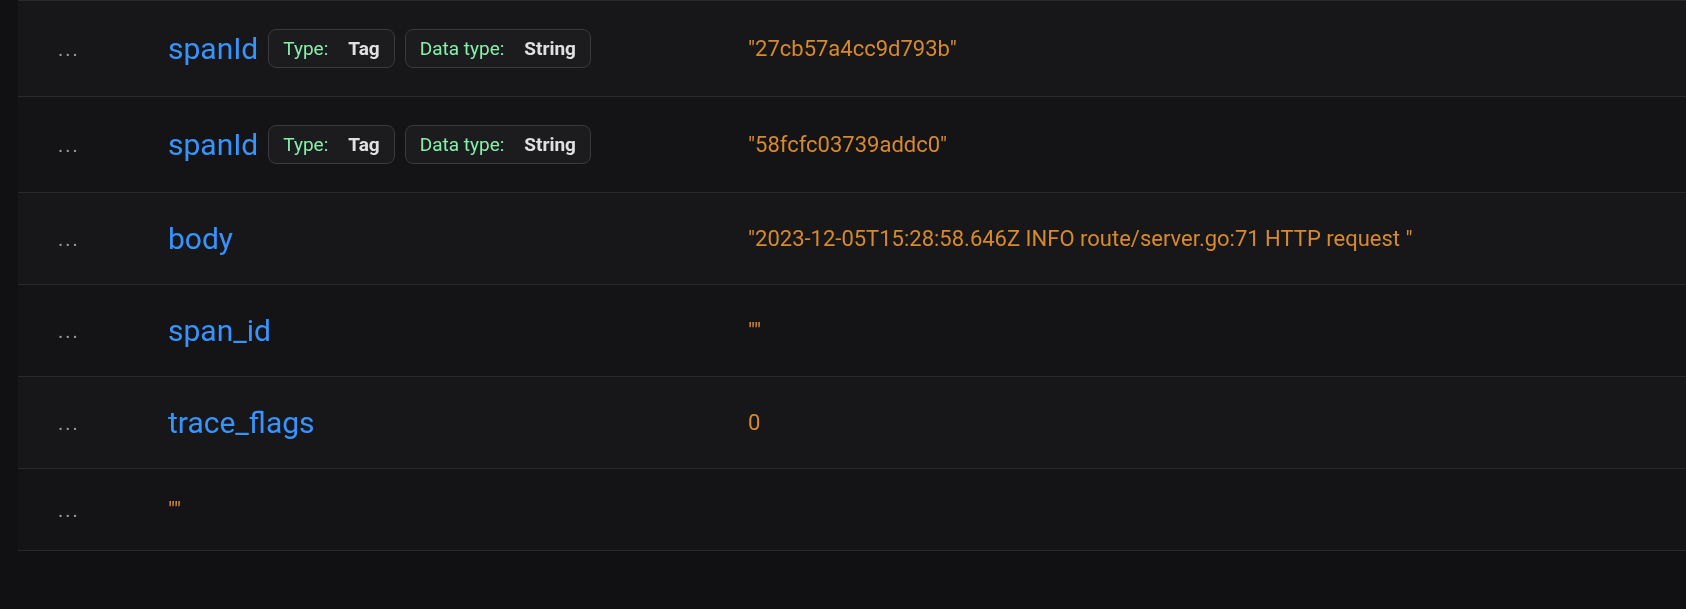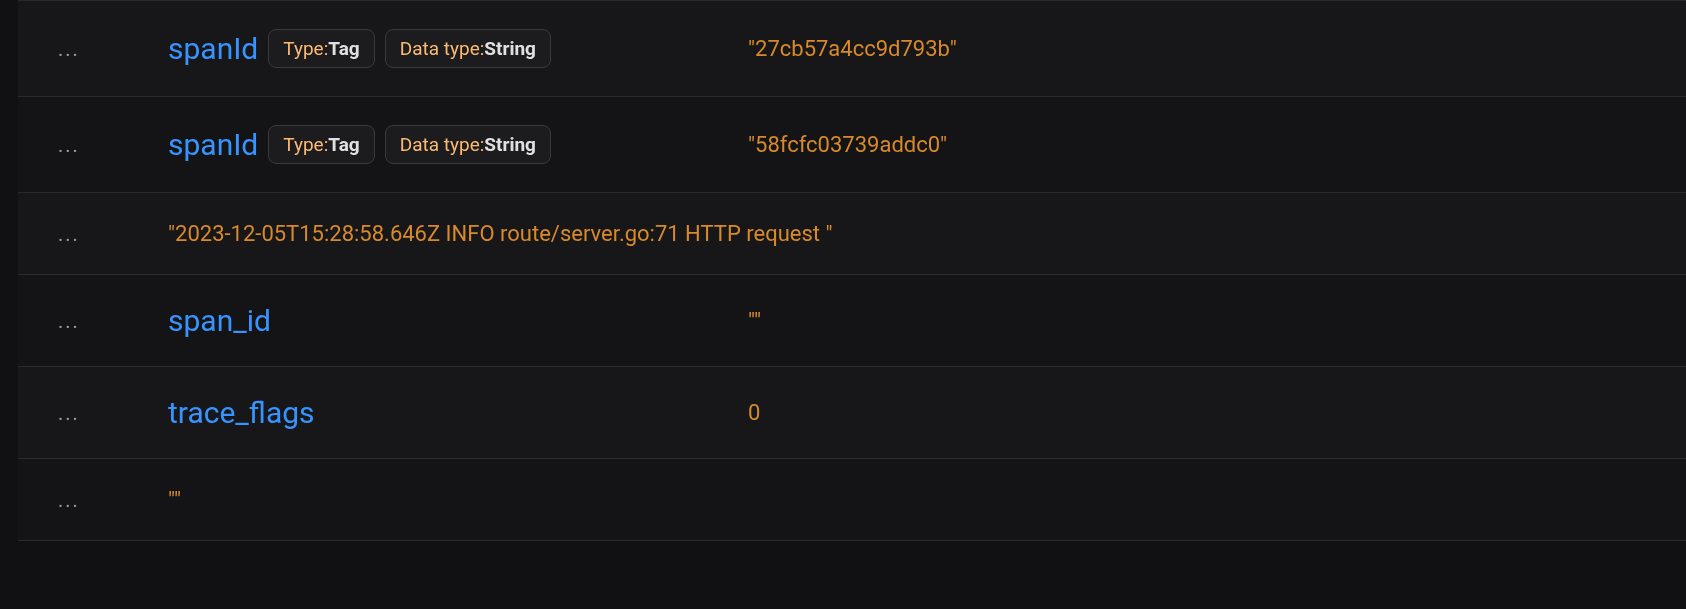--- a/index.html
+++ b/index.html
@@ -56,27 +56,27 @@
       display: inline-flex;
       align-items: baseline;
       padding: 7px 14px;
       border: 1px solid #3a3a3e;
       border-radius: 8px;
       background: #1c1c1f;
       font-size: 19px;
       color: #b5b5b5;
     }
     .badge .label {
-      color: #fdba74;
+      color: #86efac;
       font-weight: 400;
     }
     .badge .value {
       color: #e0e0e0;
       font-weight: 700;
-      margin-left: 0;
+      margin-left: 20px;
     }
     .value-cell {
       flex: 1;
       color: #d88a2a;
       font-size: 22px;
       white-space: nowrap;
       overflow: hidden;
     }
   </style>
 </head>
@@ -111,20 +111,23 @@
       <span class="badge">
         <span class="label">Data type:</span>
         <span class="value">String</span>
       </span>
     </div>
     <div class="value-cell">"58fcfc03739addc0"</div>
   </div>
 
   <div class="row">
     <div class="dots-cell">...</div>
+    <div class="key-cell">
+      <span class="field-name">body</span>
+    </div>
     <div class="value-cell">"2023-12-05T15:28:58.646Z INFO route/server.go:71 HTTP request "</div>
   </div>
 
   <div class="row">
     <div class="dots-cell">...</div>
     <div class="key-cell">
       <span class="field-name">span_id</span>
     </div>
     <div class="value-cell">""</div>
   </div>

